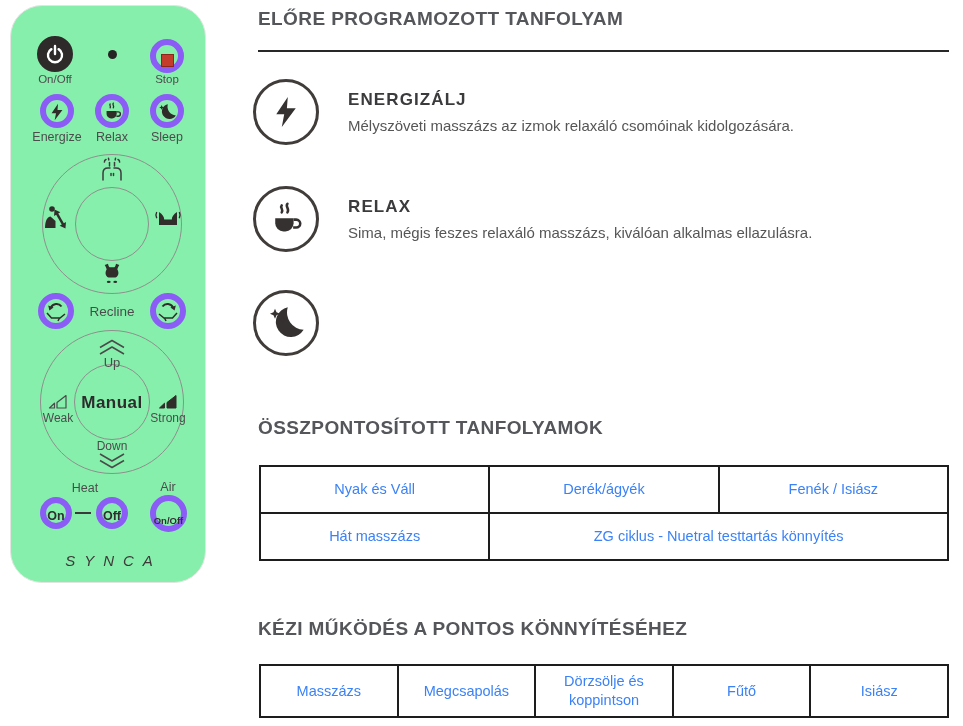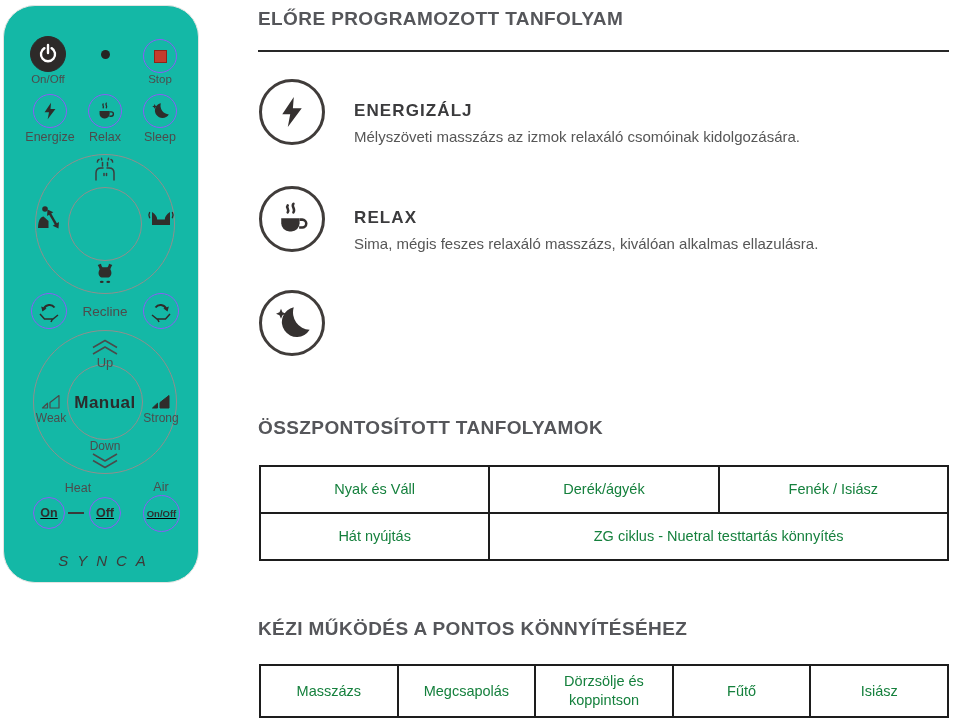--- a/index.html
+++ b/index.html
@@ -2,27 +2,27 @@
 <html><head>
 <meta charset="utf-8">
 <style>
   * { margin:0; padding:0; box-sizing:border-box; }
   html,body { background:#fff; }
   body { font-family:"Liberation Sans", sans-serif; }
   #stage { position:relative; width:963px; height:726px; background:#fff; overflow:hidden; }
 
   
   .remote {
-    position:absolute; left:3px; top:5px; width:196px; height:578px;
-    background:#14b8a6; border:1px solid #e4e4e2; border-radius:32px;
+    position:absolute; left:10px; top:5px; width:196px; height:578px;
+    background:#86efac; border:1px solid #e4e4e2; border-radius:32px;
   }
   .rc-abs { position:absolute; }
   .circle-btn {
-    position:absolute; border:1px solid #8b5cf6; border-radius:50%;
-    display:flex; align-items:center; justify-content:center; background:transparent;text-decoration:underline;
+    position:absolute; border:6px solid #8b5cf6; border-radius:50%;
+    display:flex; align-items:flex-end; justify-content:center; background:transparent;
   }
   .rc-label {
     position:absolute; text-align:center; color:#4c4c4c; font-size:11.5px; line-height:1.1;
   }
   .power-btn { background:#2d2a29; border-color:#2d2a29; }
   .led { position:absolute; width:9px; height:9px; border-radius:50%; background:#262423; }
   .stop-square { width:13px; height:13px; border:1px solid #8f2418; }
   .dial-ring { position:absolute; border:1px solid #8f8f8d; border-radius:50%; }
   .dial-center-text { position:absolute; text-align:center; font-weight:bold; color:#2c2c2c; }
   .zg-text { font-size:16px; line-height:18px; letter-spacing:.5px; }
@@ -34,36 +34,36 @@
   .dash { position:absolute; height:2px; background:#3a3a3a; }
   .onoff-txt { font-weight:bold; color:#2f2f2f; }
 
   
   .heading {
     position:absolute; left:258px; color:#55565a; font-weight:bold; font-size:19px;
     letter-spacing:.4px;
   }
   .divider { position:absolute; left:258px; width:691px; height:2px; background:#282828; }
 
-  .program { position:absolute; left:259px; display:flex; align-items:flex-end; }
+  .program { position:absolute; left:253px; display:flex; align-items:center; }
   .prog-icon {
     width:66px; height:66px; border:3px solid #403c3a; border-radius:50%;
     display:flex; align-items:center; justify-content:center; flex:0 0 auto; background:#fff;
   }
   .prog-text { margin-left:29px; }
   .prog-title { font-size:17px; font-weight:bold; color:#3b3b3d; letter-spacing:1.1px; margin-bottom:7px; }
   .prog-desc { font-size:15px; color:#565656; }
 
   table.info {
     position:absolute; left:259px; width:690px; border-collapse:collapse;
     table-layout:fixed;
   }
   table.info td {
     border:2px solid #1d1d1d; text-align:center; vertical-align:middle;
-    font-size:14.5px; color:#15803d; padding:4px 10px; line-height:1.3;
+    font-size:14.5px; color:#3b82f6; padding:4px 10px; line-height:1.3;
   }
   #table-focused td { height:47px; }
   #table-manual td { height:52px; }
 
   svg { display:block; }
 </style>
 </head>
 <body>
 
 <div id="stage">
@@ -308,21 +308,21 @@
   <div class="heading" style="top:417px;">ÖSSZPONTOSÍTOTT TANFOLYAMOK</div>
 
   <table class="info" id="table-focused" style="top:465px;">
     <tbody>
       <tr>
         <td>Nyak és Váll</td>
         <td>Derék/ágyék</td>
         <td>Fenék / Isiász</td>
       </tr>
       <tr>
-        <td>Hát nyújtás</td>
+        <td>Hát masszázs</td>
         <td colspan="2">ZG ciklus - Nuetral testtartás könnyítés</td>
       </tr>
     </tbody>
   </table>
 
   <div class="heading" style="top:618px;">KÉZI MŰKÖDÉS A PONTOS KÖNNYÍTÉSÉHEZ</div>
 
   <table class="info" id="table-manual" style="top:664px;">
     <tbody>
       <tr>

